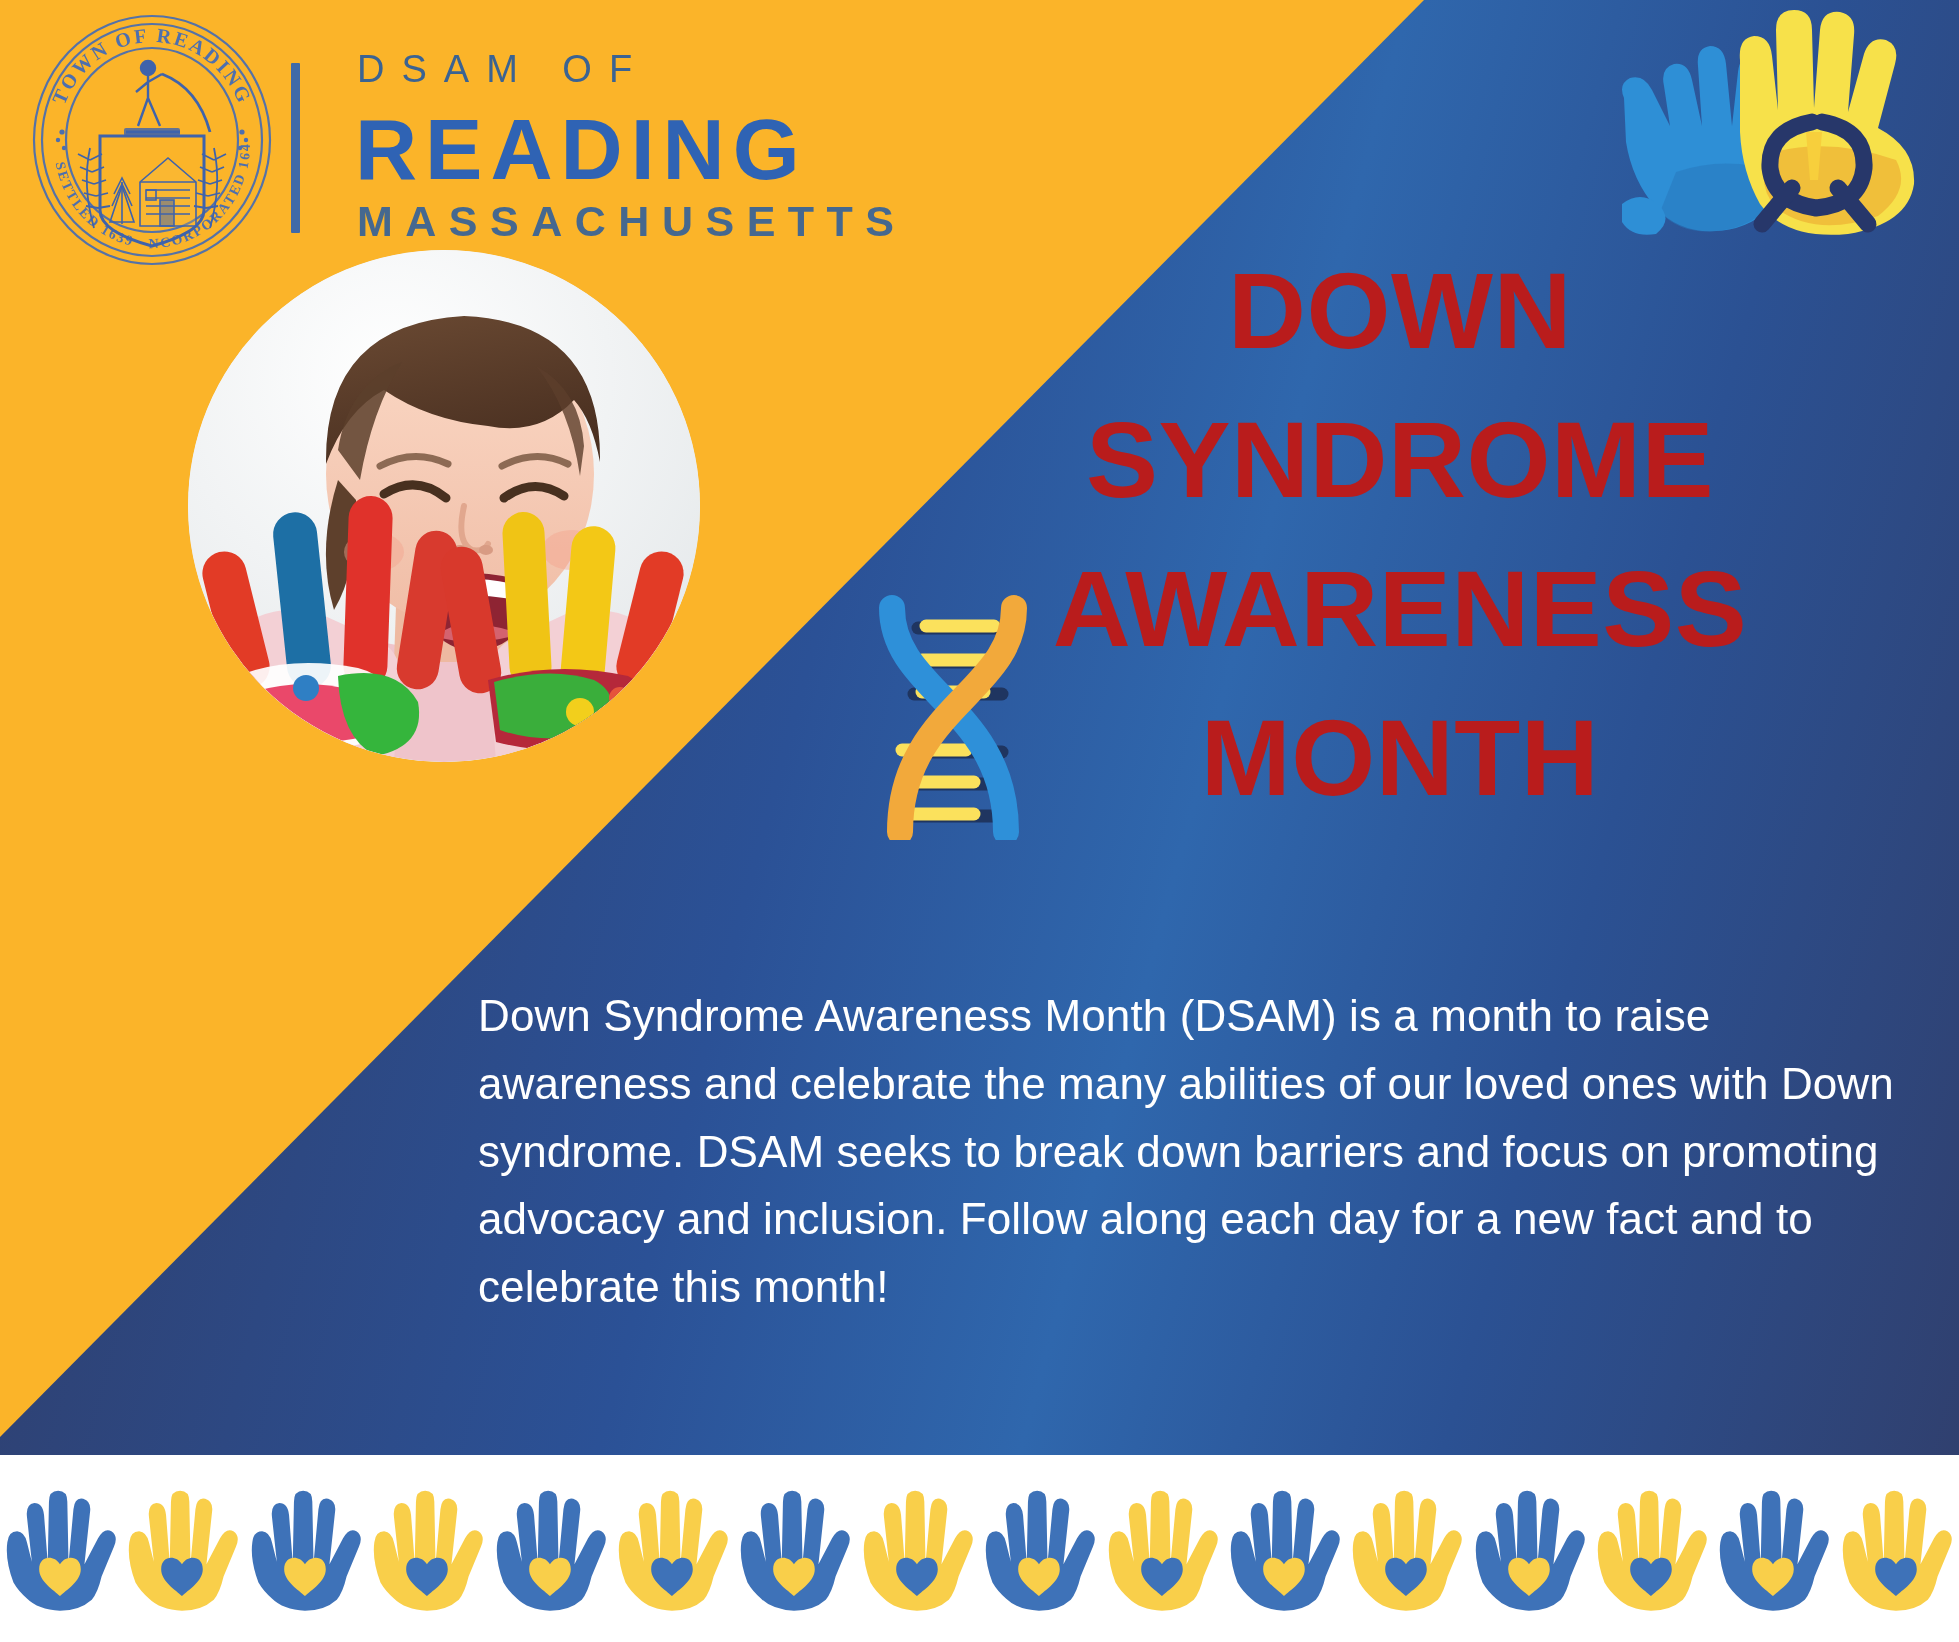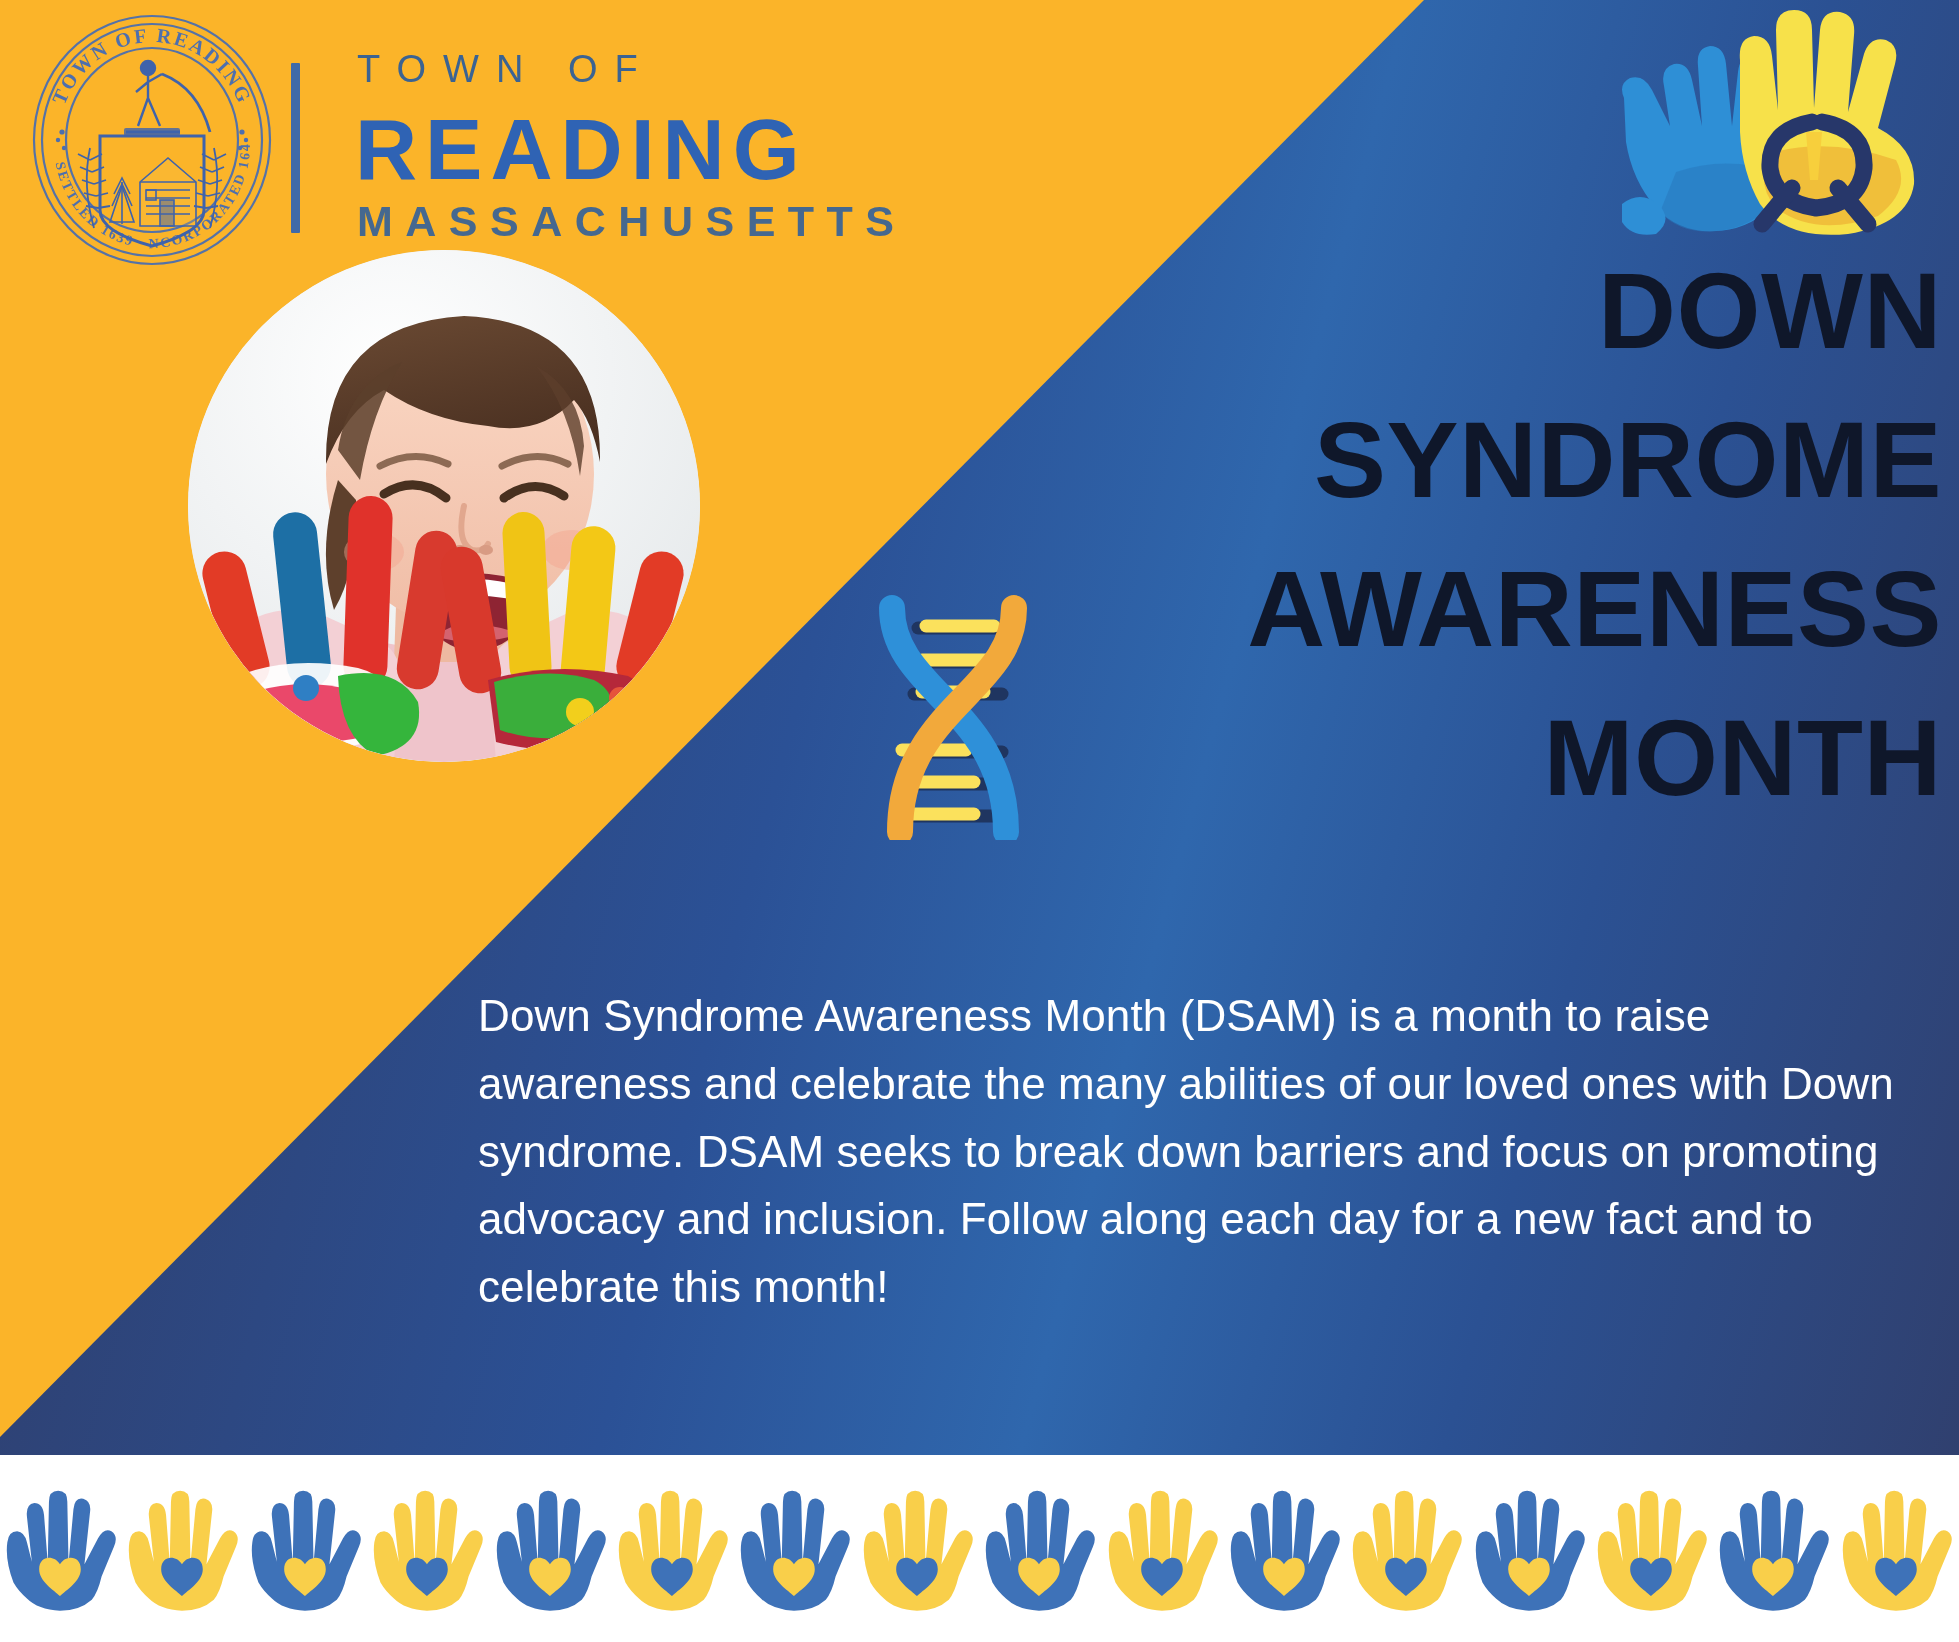--- a/index.html
+++ b/index.html
@@ -77,24 +77,24 @@
   }
 
   
   .hands-top {
     position: absolute; left: 1616px; top: 2px;
     width: 340px; height: 235px;
   }
 
   
   .headline {
-    position: absolute; left: 902px; top: 236px;
+    position: absolute; left: 880px; top: 236px;
     width: 1040px;
-    text-align: right;
-    color: #0f172a;
+    text-align: center;
+    color: #b91c1c;
     font-weight: 700;
     font-size: 108px;
     line-height: 1.38;
     letter-spacing: 0.5px;
   }
   .headline .hl { display: block; white-space: nowrap; }
 
   
   .body-copy {
     position: absolute; left: 478px; top: 982px;
@@ -187,21 +187,21 @@
         <path d="M120 61 L120 84 M120 68 L134 60 M120 68 L108 78 M120 84 L110 112 M120 84 L132 112"></path>
         <path d="M134 60 Q170 74 182 118" stroke-width="2.8"></path>
         <path d="M98 118 L152 118" stroke-width="3"></path>
       </g>
       <rect x="96" y="114" width="56" height="8" rx="2" fill="#3f63ab" opacity="0.8"></rect>
     </svg>
   </div>
 
   <div class="wordmark">
     <div class="wm-rule"></div>
-    <div class="wm-top">TOWN OF</div>
+    <div class="wm-top">DSAM OF</div>
     <div class="wm-mid">READING</div>
     <div class="wm-bot">MASSACHUSETTS</div>
   </div>
 
   <div class="photo">
     <svg viewBox="0 0 512 512" xmlns="http://www.w3.org/2000/svg">
       <defs>
         <radialGradient id="bgw" cx="40%" cy="25%" r="85%">
           <stop offset="0%" stop-color="#ffffff"></stop>
           <stop offset="100%" stop-color="#e3e7e9"></stop>

